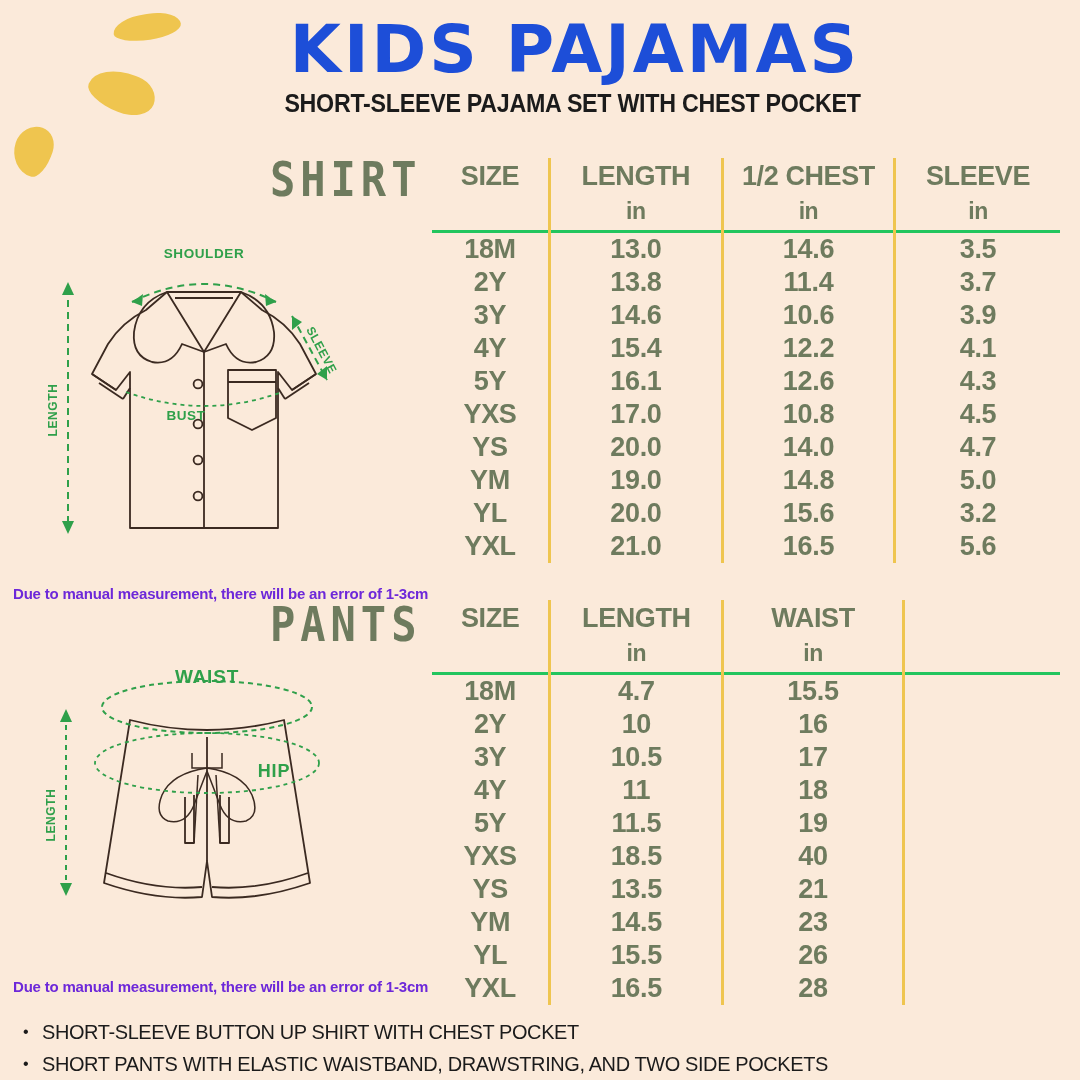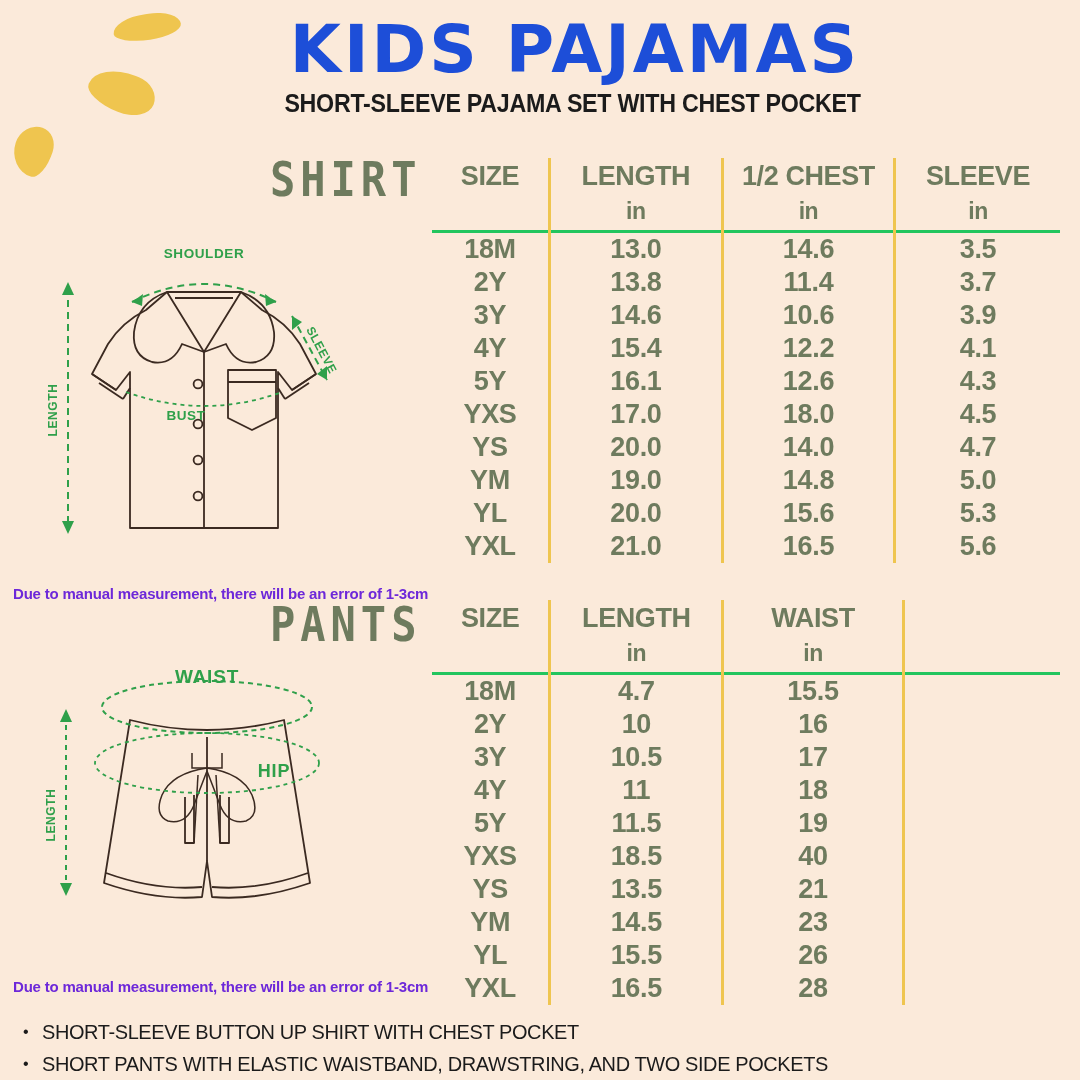--- a/index.html
+++ b/index.html
@@ -287,40 +287,40 @@
       </tr>
       <tr>
         <td class="c-size">5Y</td>
         <td class="c1">16.1</td>
         <td class="c2">12.6</td>
         <td class="c3">4.3</td>
       </tr>
       <tr>
         <td class="c-size">YXS</td>
         <td class="c1">17.0</td>
-        <td class="c2">18.0</td>
+        <td class="c2">10.8</td>
         <td class="c3">4.5</td>
       </tr>
       <tr>
         <td class="c-size">YS</td>
         <td class="c1">20.0</td>
         <td class="c2">14.0</td>
         <td class="c3">4.7</td>
       </tr>
       <tr>
         <td class="c-size">YM</td>
         <td class="c1">19.0</td>
         <td class="c2">14.8</td>
         <td class="c3">5.0</td>
       </tr>
       <tr>
         <td class="c-size">YL</td>
         <td class="c1">20.0</td>
         <td class="c2">15.6</td>
-        <td class="c3">5.3</td>
+        <td class="c3">3.2</td>
       </tr>
       <tr>
         <td class="c-size">YXL</td>
         <td class="c1">21.0</td>
         <td class="c2">16.5</td>
         <td class="c3">5.6</td>
       </tr>
     </tbody>
 </table>
 

